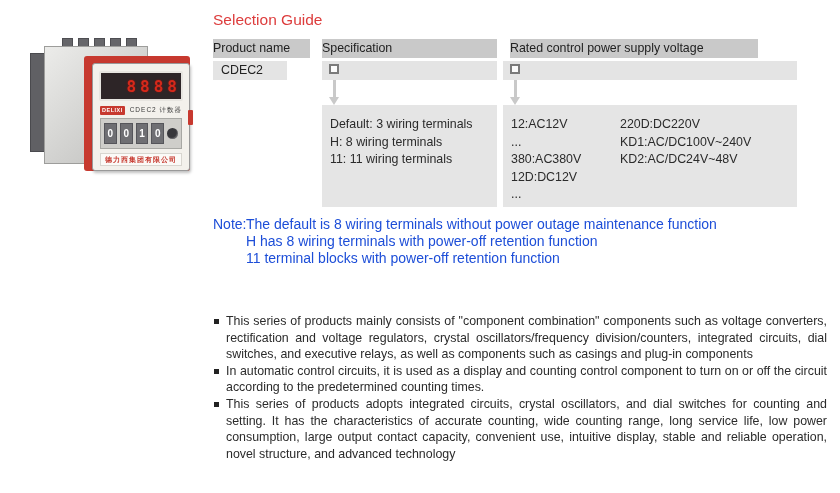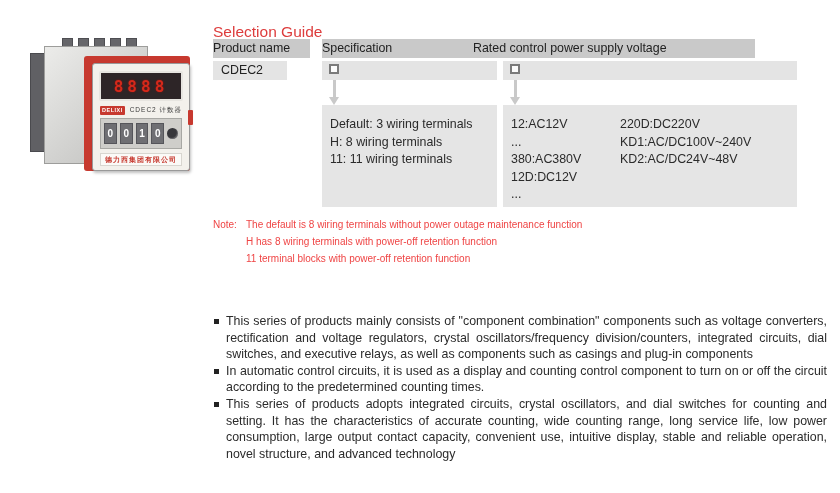--- a/index.html
+++ b/index.html
@@ -1,37 +1,37 @@
 <!DOCTYPE html>
 <html><head>
 <meta charset="utf-8">
 <style>
   html,body{margin:0;padding:0;background:#fff;}
   .page{position:relative;width:840px;height:493px;background:#fff;overflow:hidden;
         font-family:"Liberation Sans",sans-serif;color:#2b2b2b;}
   .abs{position:absolute;}
 
   
-  .red-heading{position:absolute;left:213px;font-size:15.5px;color:#dd3c3c;font-weight:400;margin-top:12px;}
+  .red-heading{position:absolute;left:213px;font-size:15.5px;color:#dd3c3c;font-weight:400;}
 
   
   .th{position:absolute;top:39px;height:19px;background:#c9c9c9;font-size:12.4px;
       line-height:19px;box-sizing:border-box;color:#222;}
   .tr{position:absolute;top:61px;height:19px;background:#e4e4e4;font-size:12.4px;
       line-height:19px;padding-left:8px;box-sizing:border-box;color:#222;}
   .ph-box{position:absolute;top:64px;width:10px;height:10px;background:#fbfbfb;
       border:2px solid #7a7a7a;box-sizing:border-box;}
   .arrow-line{position:absolute;top:80px;width:3px;height:19px;background:#c9c9c9;}
   .arrow-head{position:absolute;top:97px;width:0;height:0;border-left:5px solid transparent;
       border-right:5px solid transparent;border-top:8px solid #c9c9c9;}
   .detail-box{position:absolute;top:105px;height:102px;background:#e5e5e5;box-sizing:border-box;padding-left:40px;}
   .detail-line{font-size:12.4px;line-height:17.5px;color:#2b2b2b;white-space:nowrap;}
 
   
-  .note-wrap{position:absolute;left:213px;top:216px;font-size:10px;line-height:17px;color:#ef4444;}
+  .note-wrap{position:absolute;left:213px;top:216px;font-size:14px;line-height:17px;color:#1d4ed8;}
   .note-row{display:flex;}
   .note-label{width:33px;flex:0 0 33px;}
   .note-lines{width:560px;}
 
   
   .features{position:absolute;left:213px;top:313px;width:614px;margin:0;padding:0;list-style:none;}
   .features li{position:relative;padding-left:13px;font-size:12.4px;line-height:16.6px;
       text-align:justify;color:#2b2b2b;}
   .features li::before{content:"";position:absolute;left:1px;top:6px;width:5px;height:5px;background:#222;}
 
@@ -39,21 +39,21 @@
   .device{position:absolute;left:28px;top:36px;width:166px;height:142px;}
   .dv-tooth{position:absolute;top:2px;width:9px;height:11px;background:#66666a;border:1px solid #4e4e52;}
   .dv-rear{position:absolute;left:2px;top:17px;width:16px;height:97px;background:#606064;border:1px solid #4a4a4e;}
   .dv-body{position:absolute;left:16px;top:10px;width:102px;height:116px;
       background:linear-gradient(135deg,#ececea 0%,#d2d2d0 55%,#bdbdbb 100%);border:1px solid #9d9d9b;}
   .dv-redframe{position:absolute;left:56px;top:20px;width:106px;height:115px;background:#c7392f;border-radius:3px;}
   .dv-panel{position:absolute;left:64px;top:27px;width:98px;height:108px;background:#f3f1ec;
       border:1px solid #999;border-radius:3px;box-sizing:border-box;box-shadow:1px 2px 3px rgba(0,0,0,0.25);}
   .dv-redtab{position:absolute;left:160px;top:74px;width:5px;height:15px;background:#c7392f;border-radius:1px;}
   .dv-display{position:absolute;left:6px;top:7px;right:6px;height:30px;background:#2d2527;border-radius:2px;
-      display:flex;align-items:center;justify-content:center;border:2px solid #e7e5e0;box-sizing:border-box;}
+      display:flex;align-items:center;justify-content:flex-end;border:2px solid #e7e5e0;box-sizing:border-box;}
   .dv-digits{font-family:"DejaVu Sans Mono",monospace;font-weight:bold;font-size:16px;color:#d5291b;
       letter-spacing:4px;text-shadow:0 0 2px #8c1410;}
   .dv-labelrow{position:absolute;left:7px;top:40px;right:7px;height:12px;display:flex;
       align-items:center;justify-content:space-between;}
   .dv-brand{background:#c7392f;color:#fff;font-size:5.5px;line-height:7px;padding:1px 2px;
       border-radius:1px;font-weight:bold;letter-spacing:0.5px;}
   .dv-model{font-size:6.5px;color:#3a3a3a;letter-spacing:1px;white-space:nowrap;}
   .dv-wheelrow{position:absolute;left:7px;top:54px;right:7px;height:31px;background:#cfceca;
       border:1px solid #a8a8a4;box-sizing:border-box;display:flex;align-items:center;padding:0 3px;gap:3px;}
   .dv-wheel{width:13px;height:21px;background:#6f6f73;border:1px solid #55555a;box-sizing:border-box;
@@ -97,21 +97,21 @@
         <span class="dv-banner-text">德力西集团有限公司</span>
       </div>
     </div>
     <div class="dv-redtab"></div>
   </div>
 
   <div class="red-heading" style="top:11px">Selection Guide</div>
 
   <div class="th" style="left:213px;width:97px">Product name</div>
   <div class="th" style="left:322px;width:175px">Specification</div>
-  <div class="th" style="left:473px;width:282px">Rated control power supply voltage</div>
+  <div class="th" style="left:510px;width:248px">Rated control power supply voltage</div>
 
   <div class="tr" style="left:213px;width:74px">CDEC2</div>
   <div class="tr" style="left:322px;width:175px"></div>
   <div class="tr" style="left:503px;width:294px"></div>
   <div class="ph-box" style="left:329px"></div>
   <div class="ph-box" style="left:510px"></div>
 
   <div class="arrow-line" style="left:333px"></div>
   <div class="arrow-head" style="left:329px"></div>
   <div class="arrow-line" style="left:514px"></div>

